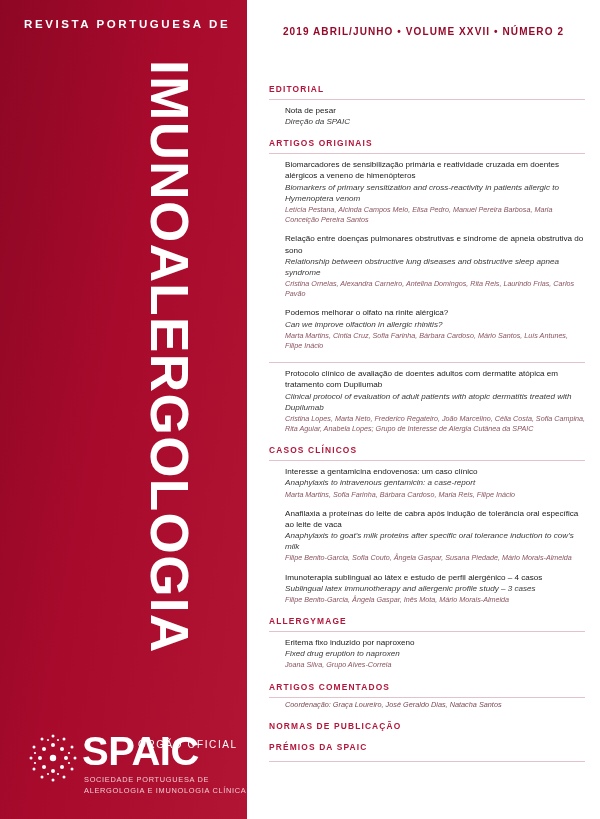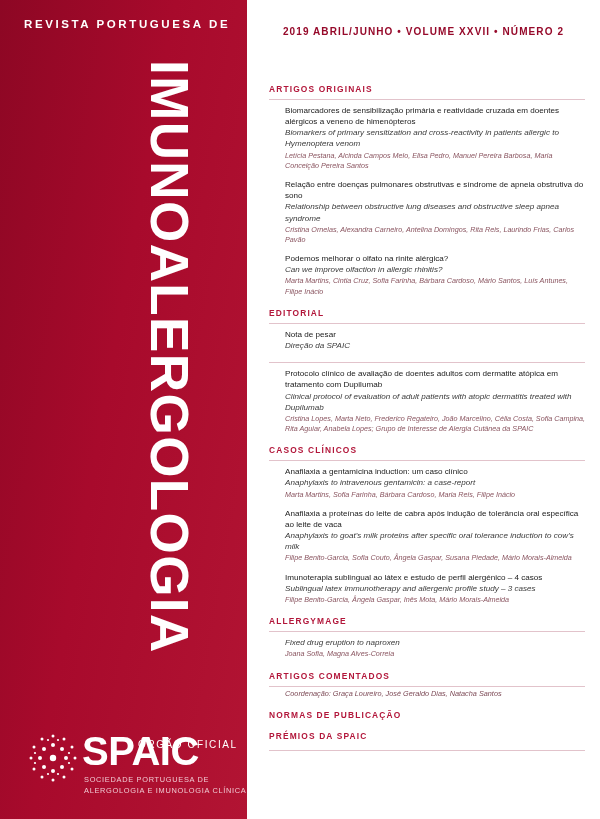--- a/index.html
+++ b/index.html
@@ -249,20 +249,31 @@
       <div class="logo-sub">SOCIEDADE PORTUGUESA DE<br>ALERGOLOGIA E IMUNOLOGIA CLÍNICA</div>
     </div>
   </div>
 
   <div class="right-panel">
     <div class="issue-line">2019 ABRIL/JUNHO • VOLUME XXVII • NÚMERO 2</div>
 
     <div class="toc">
 
       <div class="section">
+        <div class="section-title">EDITORIAL</div>
+        <hr class="rule">
+        <div class="section-body">
+          <div class="entry">
+            <div class="t-pt">Nota de pesar</div>
+            <div class="t-en">Direção da SPAIC</div>
+          </div>
+        </div>
+      </div>
+
+      <div class="section">
         <div class="section-title">ARTIGOS ORIGINAIS</div>
         <hr class="rule">
         <div class="section-body">
           <div class="entry">
             <div class="t-pt">Biomarcadores de sensibilização primária e reatividade cruzada em doentes alérgicos a veneno de himenópteros</div>
             <div class="t-en">Biomarkers of primary sensitization and cross-reactivity in patients allergic to Hymenoptera venom</div>
             <div class="authors">Letícia Pestana, Alcinda Campos Melo, Elisa Pedro, Manuel Pereira Barbosa, Maria Conceição Pereira Santos</div>
           </div>
           <div class="entry">
             <div class="t-pt">Relação entre doenças pulmonares obstrutivas e síndrome de apneia obstrutiva do sono</div>
@@ -271,47 +282,36 @@
           </div>
           <div class="entry">
             <div class="t-pt">Podemos melhorar o olfato na rinite alérgica?</div>
             <div class="t-en">Can we improve olfaction in allergic rhinitis?</div>
             <div class="authors">Marta Martins, Cintia Cruz, Sofia Farinha, Bárbara Cardoso, Mário Santos, Luís Antunes, Filipe Inácio</div>
           </div>
         </div>
       </div>
 
       <div class="section">
-        <div class="section-title">EDITORIAL</div>
-        <hr class="rule">
-        <div class="section-body">
-          <div class="entry">
-            <div class="t-pt">Nota de pesar</div>
-            <div class="t-en">Direção da SPAIC</div>
-          </div>
-        </div>
-      </div>
-
-      <div class="section">
         <hr class="rule">
         <div class="section-body">
           <div class="entry">
             <div class="t-pt">Protocolo clínico de avaliação de doentes adultos com dermatite atópica em tratamento com Dupilumab</div>
             <div class="t-en">Clinical protocol of evaluation of adult patients with atopic dermatitis treated with Dupilumab</div>
             <div class="authors">Cristina Lopes, Marta Neto, Frederico Regateiro, João Marcelino, Célia Costa, Sofia Campina, Rita Aguiar, Anabela Lopes; Grupo de Interesse de Alergia Cutânea da SPAIC</div>
           </div>
         </div>
       </div>
 
       <div class="section">
         <div class="section-title">CASOS CLÍNICOS</div>
         <hr class="rule">
         <div class="section-body">
           <div class="entry">
-            <div class="t-pt">Anafilaxia a gentamicina induction: um caso clínico</div>
+            <div class="t-pt">Interesse a gentamicina endovenosa: um caso clínico</div>
             <div class="t-en">Anaphylaxis to intravenous gentamicin: a case-report</div>
             <div class="authors">Marta Martins, Sofia Farinha, Bárbara Cardoso, Maria Reis, Filipe Inácio</div>
           </div>
           <div class="entry">
             <div class="t-pt">Anafilaxia a proteínas do leite de cabra após indução de tolerância oral específica ao leite de vaca</div>
             <div class="t-en">Anaphylaxis to goat's milk proteins after specific oral tolerance induction to cow's milk</div>
             <div class="authors">Filipe Benito-Garcia, Sofia Couto, Ângela Gaspar, Susana Piedade, Mário Morais-Almeida</div>
           </div>
           <div class="entry">
             <div class="t-pt">Imunoterapia sublingual ao látex e estudo de perfil alergénico – 4 casos</div>
@@ -319,22 +319,23 @@
             <div class="authors">Filipe Benito-Garcia, Ângela Gaspar, Inês Mota, Mário Morais-Almeida</div>
           </div>
         </div>
       </div>
 
       <div class="section">
         <div class="section-title">ALLERGYMAGE</div>
         <hr class="rule">
         <div class="section-body">
           <div class="entry">
+            <div class="t-pt">Eritema fixo induzido por naproxeno</div>
             <div class="t-en">Fixed drug eruption to naproxen</div>
-            <div class="authors">Joana Sofia, Magna Alves-Correia</div>
+            <div class="authors">Joana Silva, Grupo Alves-Correia</div>
           </div>
         </div>
       </div>
 
       <div class="section">
         <div class="section-title">ARTIGOS COMENTADOS</div>
         <hr class="rule">
         <div class="coord">Coordenação: Graça Loureiro, José Geraldo Dias, Natacha Santos</div>
       </div>
 

